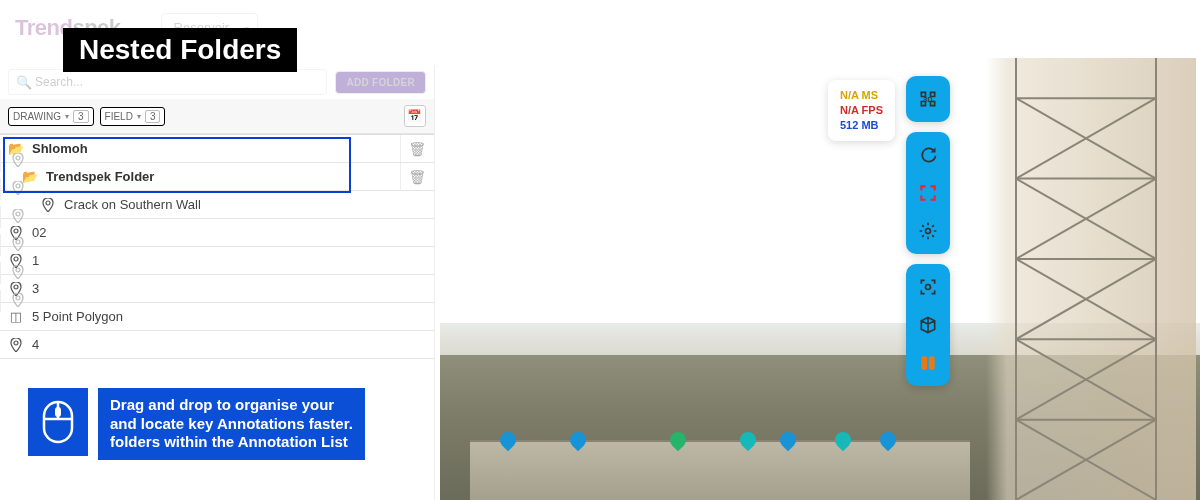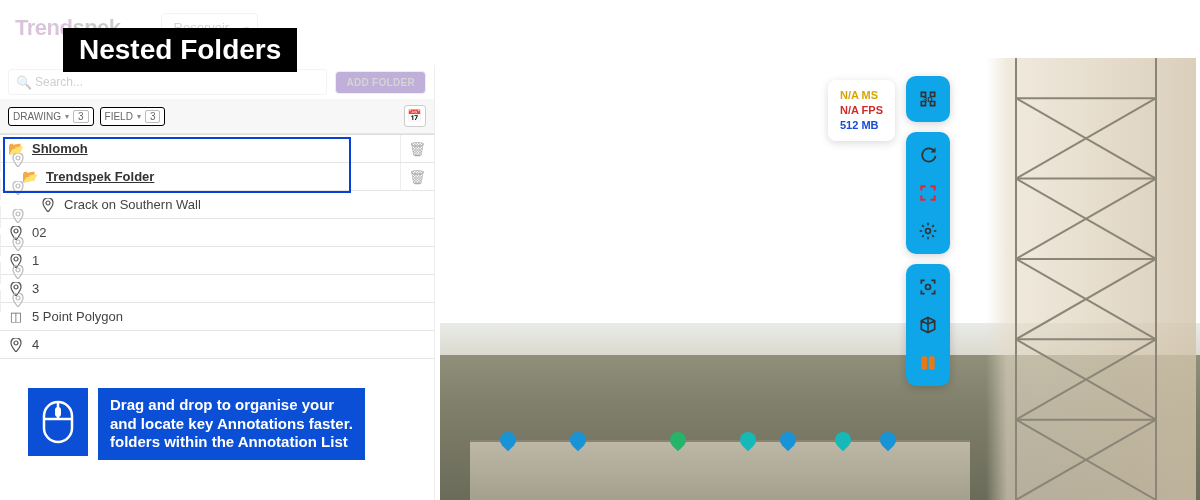--- a/index.html
+++ b/index.html
@@ -99,21 +99,21 @@
     font-size: 13px;
     color: #444;
     position: relative;
   }
   .row-main { flex:1; display:flex; align-items:center; padding: 6px 8px; gap: 8px;}
   .row .trail { width: 34px; display:flex; align-items:center; justify-content:center; color:#aaa; font-size:14px; border-left:1px solid #eee; align-self:stretch;}
   .row .trail.pin { color:#c7c7c7; }
   .ic { width:16px; display:inline-flex; justify-content:center; color:#666; font-size:13px;}
   .indent-1 { padding-left: 22px; }
   .indent-2 { padding-left: 40px; }
-  .bold { font-weight:700; color:#333;text-decoration:underline;}
+  .bold { font-weight:700; color:#333;}
 
   
   .highlight-box {
     position: absolute;
     left: 3px; top: 137px;
     width: 348px; height: 56px;
     border: 2px solid #0a3fd6;
     pointer-events: none;
     z-index: 5;
   }

